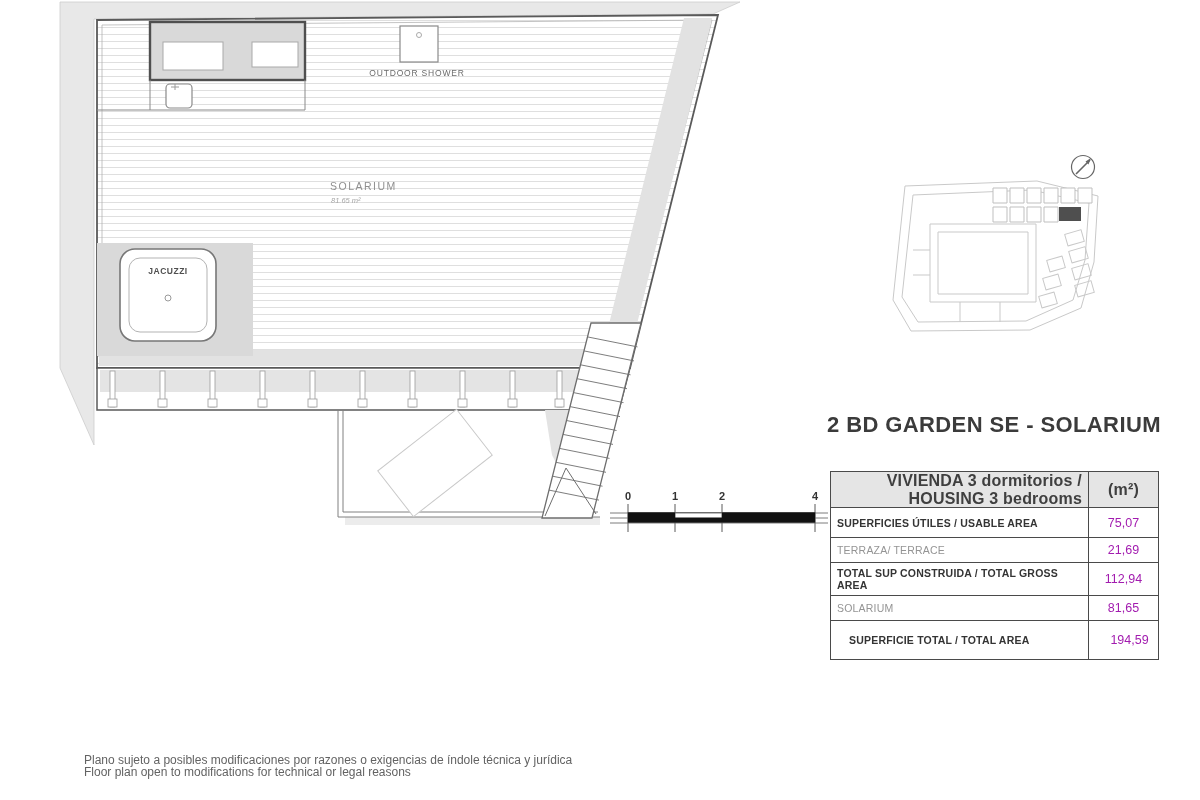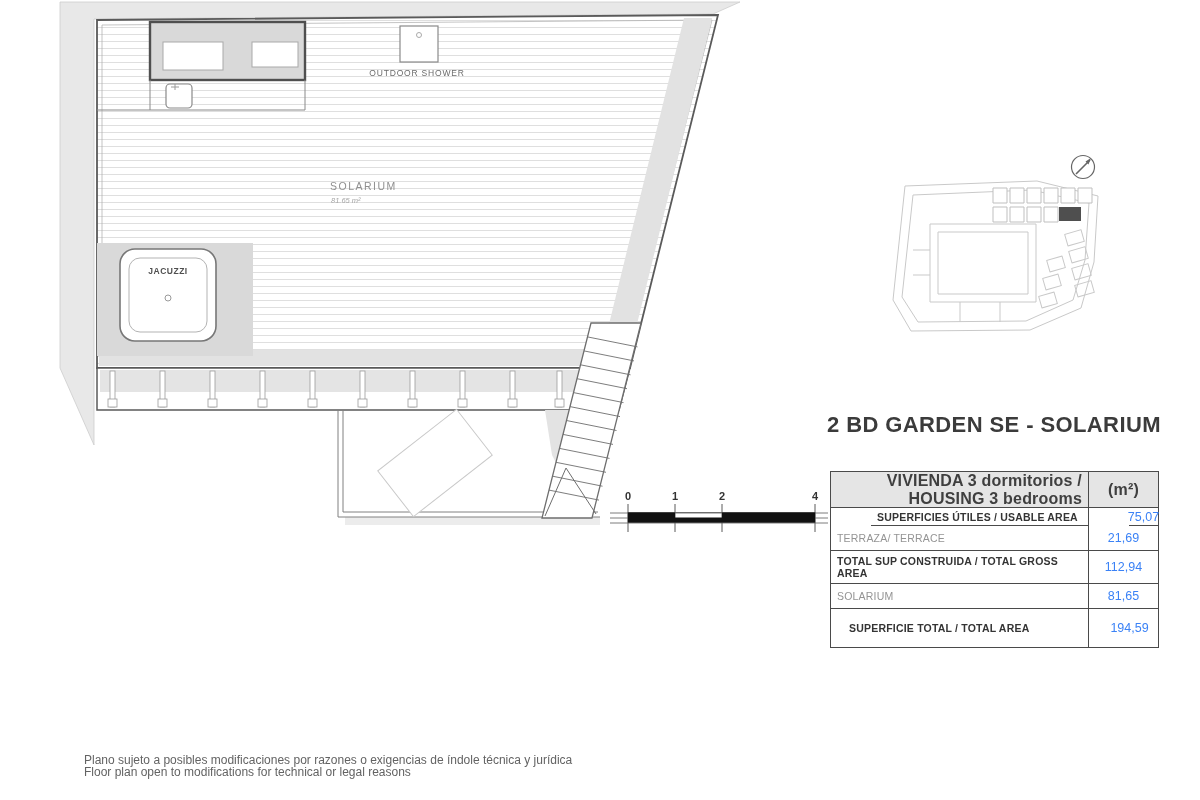--- a/index.html
+++ b/index.html
@@ -17,25 +17,25 @@
   .area-table{
     position:absolute;left:830px;top:471px;width:327px;
     border:1.4px solid #4a4a4a;background:#fff;
     display:grid;grid-template-columns:1fr 69px;
   }
   .area-table .cell{
     border-bottom:1px solid #4a4a4a;display:flex;align-items:center;
     font-size:10.5px;letter-spacing:.2px;padding:0 6px;box-sizing:border-box;
   }
   .area-table .lbl{border-right:1px solid #4a4a4a;}
-  .area-table .val{justify-content:center;color:#3b82f6;font-size:12.5px;letter-spacing:0;}
+  .area-table .val{justify-content:center;color:#a21caf;font-size:12.5px;letter-spacing:0;}
   .area-table .hdr{background:#e5e5e5;font-weight:700;color:#3f3f3f;justify-content:center;font-size:16px;text-align:right;}
   .area-table .b{font-weight:700;color:#343434;}
   .area-table .lt{color:#949494;}
-  .area-table .h36{height:36px;} .area-table .h30{height:18px;margin-left:40px;}
+  .area-table .h36{height:36px;} .area-table .h30{height:30px;}
   .area-table .h25{height:25px;text-align:right;} .area-table .h33{height:33px;}
   .area-table .h38{height:38px;}
   .area-table .last{border-bottom:none;margin-left:12px;}
   .footnotes{
     position:absolute;left:84px;top:755px;width:520px;
     font-size:12px;line-height:11.5px;color:#636363;
   }
 </style>
 </head>
 <body>

